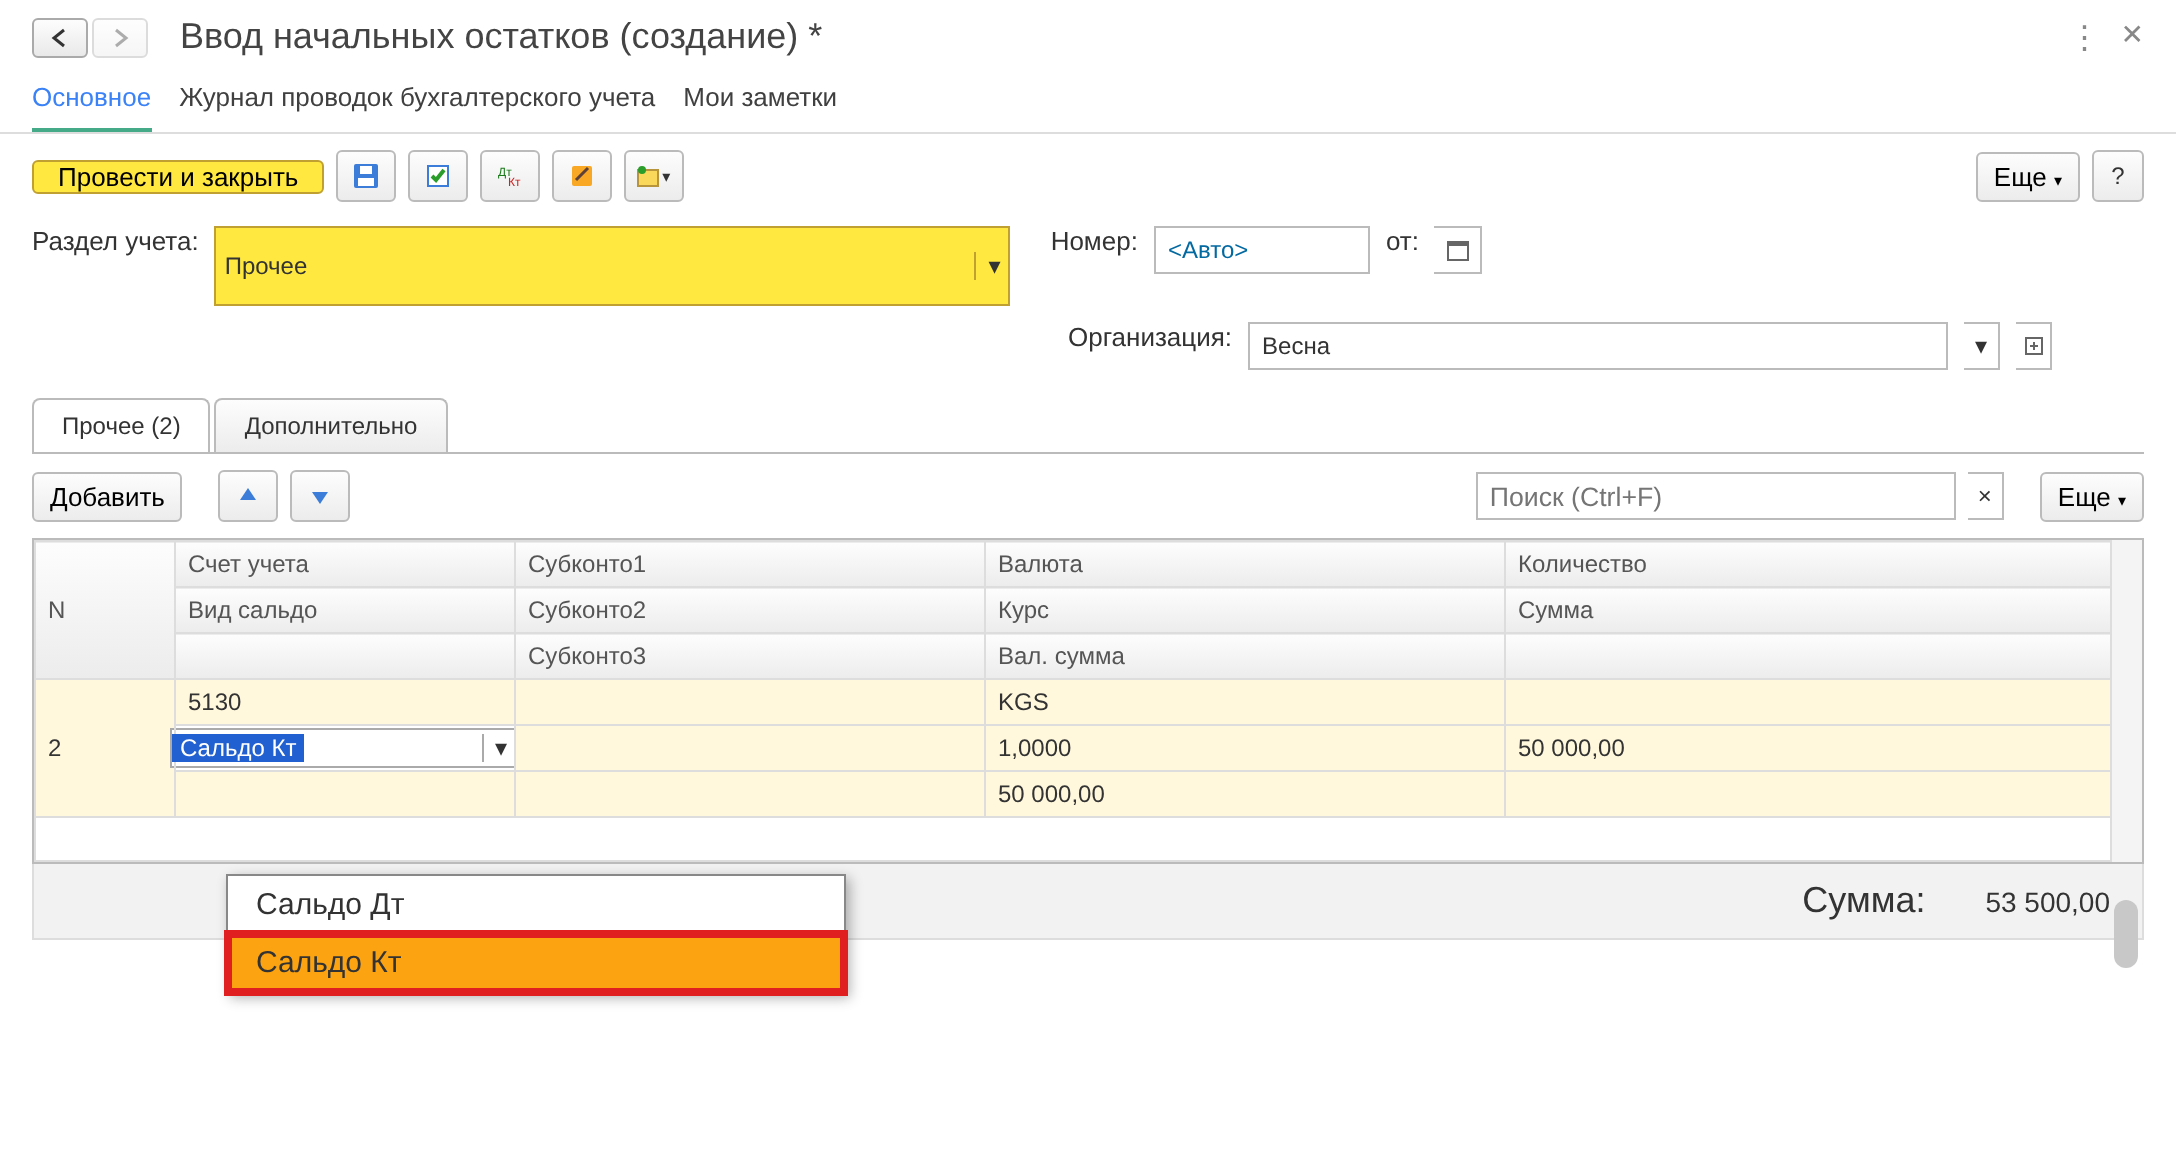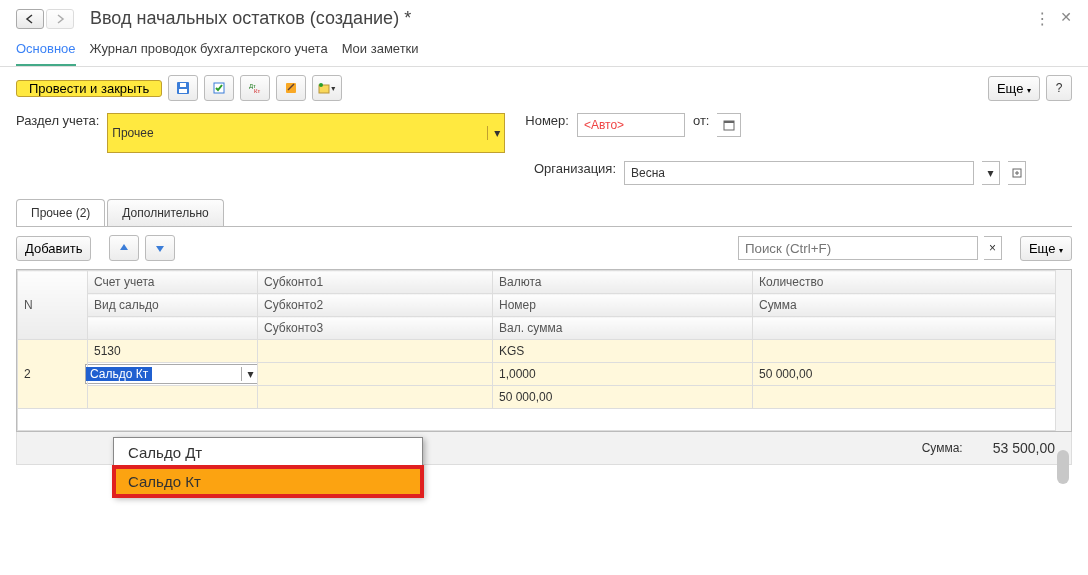--- a/index.html
+++ b/index.html
@@ -23,21 +23,21 @@
 .icon-btn { width: 30px; height: 26px; border: 1px solid #bbb; background: linear-gradient(#fdfdfd,#ececec); border-radius: 3px; display: flex; align-items: center; justify-content: center; cursor: pointer; }
 .spacer { flex: 1; }
 .btn-more { border: 1px solid #bbb; background: linear-gradient(#fdfdfd,#ececec); padding: 4px 8px; border-radius: 3px; cursor: pointer; font-size: 13px; }
 .btn-help { border: 1px solid #bbb; background: linear-gradient(#fdfdfd,#ececec); width: 26px; height: 26px; border-radius: 3px; cursor: pointer; display:flex;align-items:center;justify-content:center; }
 
 .form-row { display: flex; align-items: flex-start; gap: 8px; padding: 4px 16px; }
 .label { font-size: 13px; }
 .field-select { flex: 1; max-width: 398px; background: #ffe940; border: 1px solid #c0a030; height: 40px; display: flex; align-items: center; padding: 0 4px; }
 .field-select .dd { margin-left: auto; border-left: 1px solid #c0a030; padding-left: 6px; cursor: pointer; }
 .field-text { border: 1px solid #bbb; height: 24px; padding: 0 6px; display: flex; align-items: center; }
-.placeholder { color: #ef4444; }
+.placeholder { color: #0369a1; }
 .datebox { display: flex; }
 .datebox .cal-btn { border: 1px solid #bbb; border-left: none; width: 24px; height: 24px; display:flex;align-items:center;justify-content:center; cursor: pointer; }
 .org-field { width: 350px; border: 1px solid #bbb; height: 24px; display: flex; align-items: center; padding: 0 6px; }
 .org-dd { border: 1px solid #bbb; border-left:none; width: 18px; height: 24px; display:flex;align-items:center;justify-content:center; cursor:pointer; }
 
 .tabs { display: flex; padding: 10px 16px 0 16px; position: relative; }
 .tab { border: 1px solid #bbb; border-bottom: none; padding: 6px 14px; background: linear-gradient(#fdfdfd,#ececec); border-radius: 4px 4px 0 0; cursor: pointer; margin-right: 2px; }
 .tab.active { background: #fff; }
 .tab-line { border-top: 1px solid #bbb; margin: 0 16px; }
 
@@ -63,21 +63,21 @@
 
 .dropdown { position: absolute; left: 96px; top: 167px; width: 310px; background: #fff; border: 1px solid #888; box-shadow: 2px 2px 6px rgba(0,0,0,0.3); z-index: 10; }
 .dropdown .item { padding: 6px 14px; cursor: pointer; font-size: 15px; }
 .dropdown .item.sel { background: #fca311; outline: 4px solid #e02020; outline-offset: -2px; }
 
 .grid-blank { height: 62px; }
 .scroll-stub { position: absolute; right: 0; top: 0; bottom: 0; width: 16px; background: #f4f4f4; border-left: 1px solid #ddd; }
 .scroll-thumb { position: absolute; right: 2px; top: 180px; width: 12px; height: 34px; background: #c8c8c8; border-radius: 6px; }
 
 .footer { display: flex; justify-content: flex-end; align-items: center; gap: 30px; padding: 8px 16px; background: #f2f2f2; border: 1px solid #ddd; border-top:none; margin: 0 16px; }
-.footer .lbl { font-size: 12px; }
+.footer .lbl { font-size: 18px; }
 .footer .val { font-size: 14px; font-weight: normal; }
 svg { display: block; }
 </style>
 </head>
 <body>
 
 <div class="header">
   <div class="nav-btns">
     <div class="nav-btn">
         <svg width="10" height="10">
@@ -218,21 +218,21 @@
         <tr>
       <th rowspan="3">N</th>
       <th>Счет учета</th>
       <th>Субконто1</th>
       <th>Валюта</th>
       <th>Количество</th>
     </tr>
     <tr>
       <th>Вид сальдо</th>
       <th>Субконто2</th>
-      <th>Номер</th>
+      <th>Курс</th>
       <th>Сумма</th>
     </tr>
     <tr>
       <th></th>
       <th>Субконто3</th>
       <th>Вал. сумма</th>
       <th></th>
     </tr>
     <tr class="row-yellow">
       <td rowspan="3" class="cell-num">2</td>

